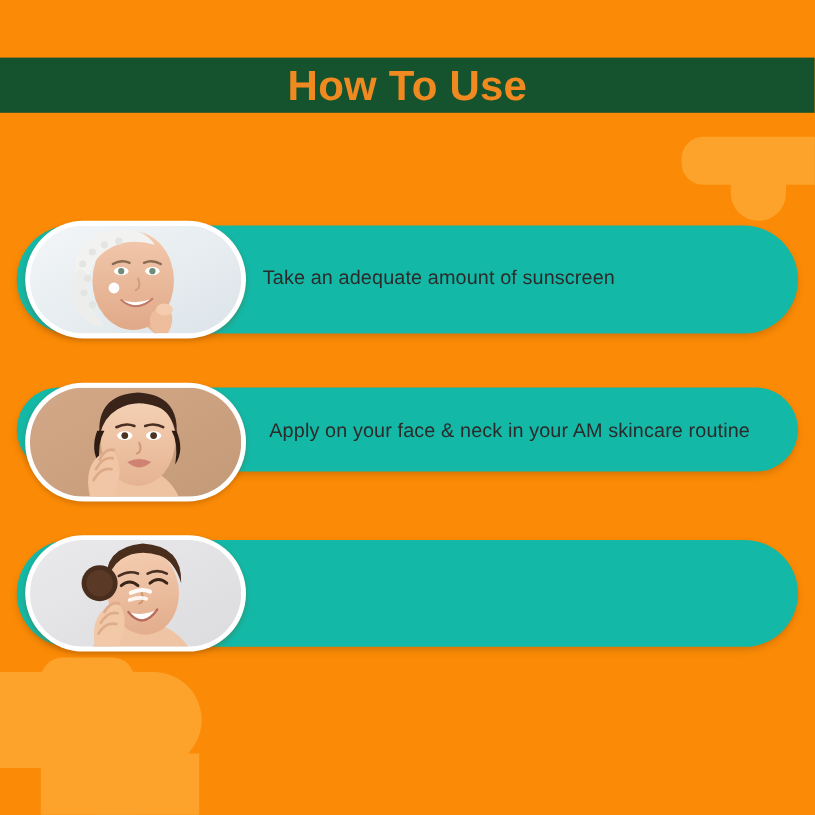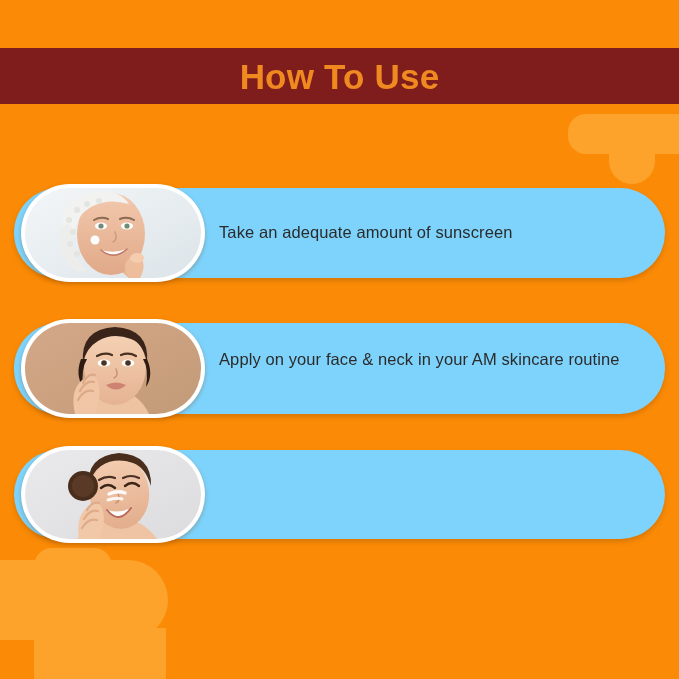--- a/index.html
+++ b/index.html
@@ -15,37 +15,37 @@
   .deco{position:absolute;background:#FDA32B;}
   .deco-tr-wide{left:568px;top:114px;width:130px;height:40px;border-radius:18px;}
   .deco-tr-small{left:609px;top:142px;width:46px;height:42px;border-radius:0 0 23px 23px;}
   .deco-bl-h{left:-60px;top:560px;width:228px;height:80px;border-radius:40px;}
   .deco-bl-v{left:34px;top:548px;width:78px;height:150px;border-radius:18px 18px 0 0;}
   .deco-bl-v2{left:80px;top:628px;width:86px;height:80px;border-radius:0 0 26px 26px;}
 
   
   .top-strip{position:absolute;left:0;top:0;width:679px;height:48px;background:#FB8B06;}
   .title-band{
-    position:absolute;left:0;top:48px;width:679px;height:56px;
-    background:#7f1d1d;display:flex;align-items:center;justify-content:center;
+    position:absolute;left:0;top:48px;width:679px;height:46px;
+    background:#14532d;display:flex;align-items:center;justify-content:center;
   }
   .title-band .title{
     font-size:35px;font-weight:bold;color:#F08A20;letter-spacing:.2px;
     line-height:1;
   }
 
   
   .card{
     position:absolute;left:14px;width:651px;height:90px;
-    background:#7dd3fc;border-radius:45px;
+    background:#14b8a6;border-radius:45px;
     box-shadow:0 3px 5px rgba(120,60,0,.25);
     display:flex;align-items:center;
   }
   #card-0{top:188px;}
-  #card-1{top:323px;height:91px;}
+  #card-1{top:323px;height:70px;text-align:right;}
   #card-2{top:450px;height:89px;}
 
   .thumb{
     position:absolute;left:7px;top:-4px;width:184px;height:98px;
     border-radius:49px;background:#fff;
     box-shadow:0 2px 4px rgba(120,60,0,.30);
     padding:4px;box-sizing:border-box;
   }
   #card-1 .thumb{height:99px;}
   #card-2 .thumb{height:97px;}

